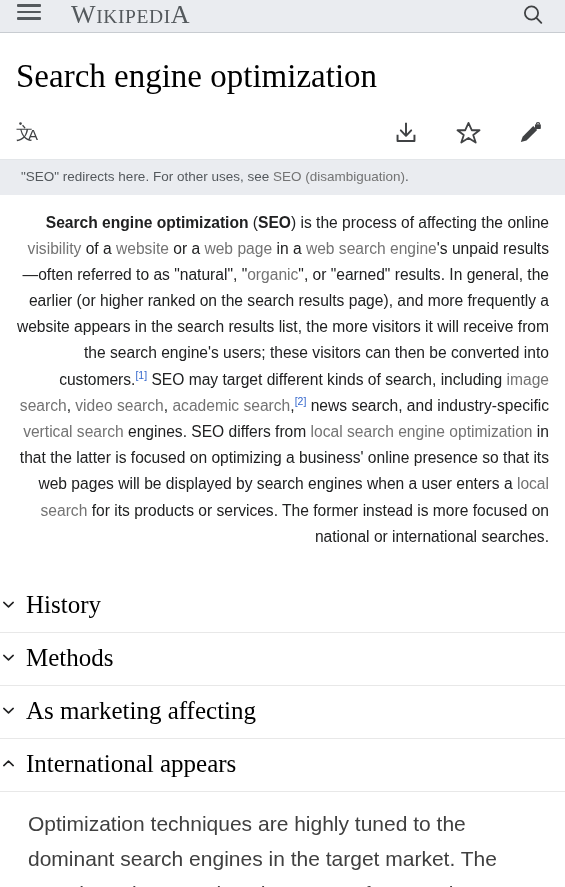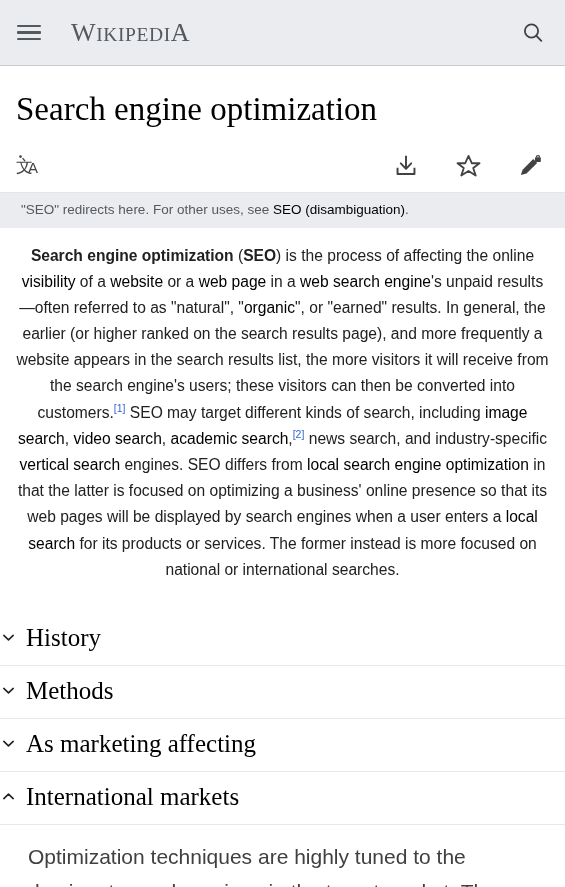--- a/index.html
+++ b/index.html
@@ -11,25 +11,24 @@
     height: 887px;
     overflow: hidden;
     background: #ffffff;
     font-family: "Liberation Sans", sans-serif;
     color: #202122;
     -webkit-font-smoothing: antialiased;
   }
 
   
   .header {
-    height: 66px;
+    height: 33px;
     background: #eaecf0;
     border-bottom: 1px solid #c8ccd1;
     display: flex;
-    align-items: center;
     padding: 0 17px;
     box-sizing: border-box;
   }
   .hamburger {
     width: 24px;
     height: 24px;
     display: flex;
     flex-direction: column;
     justify-content: center;
     gap: 4px;
@@ -114,24 +113,24 @@
 
   
   .content {
     padding: 0 16px;
   }
   .lead {
     font-size: 15.6px;
     line-height: 1.68;
     color: #202122;
     margin: 14px 0 0 0;
-    text-align: center;
+    text-align: right;
   }
   a.wlink {
-    color: #000000;
+    color: #737373;
     text-decoration: none;
   }
   sup.ref {
     font-size: 10.5px;
     line-height: 1;
     vertical-align: super;
   }
   sup.ref a { color: #3366cc; text-decoration: none; }
 
   
@@ -257,17 +256,17 @@
     </span>
     <span class="section-title">As marketing affecting</span>
   </div>
 
   <div class="section-head">
     <span class="chev">
       <svg width="15" height="15" viewBox="0 0 16 16" aria-hidden="true">
         <polyline points="3,10.2 8,5.4 13,10.2" fill="none" stroke="#202122" stroke-width="1.7" stroke-linecap="round" stroke-linejoin="round"></polyline>
       </svg>
     </span>
-    <span class="section-title">International markets</span>
+    <span class="section-title">International appears</span>
   </div>
 
   <div class="section-body">Optimization techniques are highly tuned to the dominant search engines in the target market. The search engines' market shares vary from market to</div>
 </div>
 
 </body></html>

